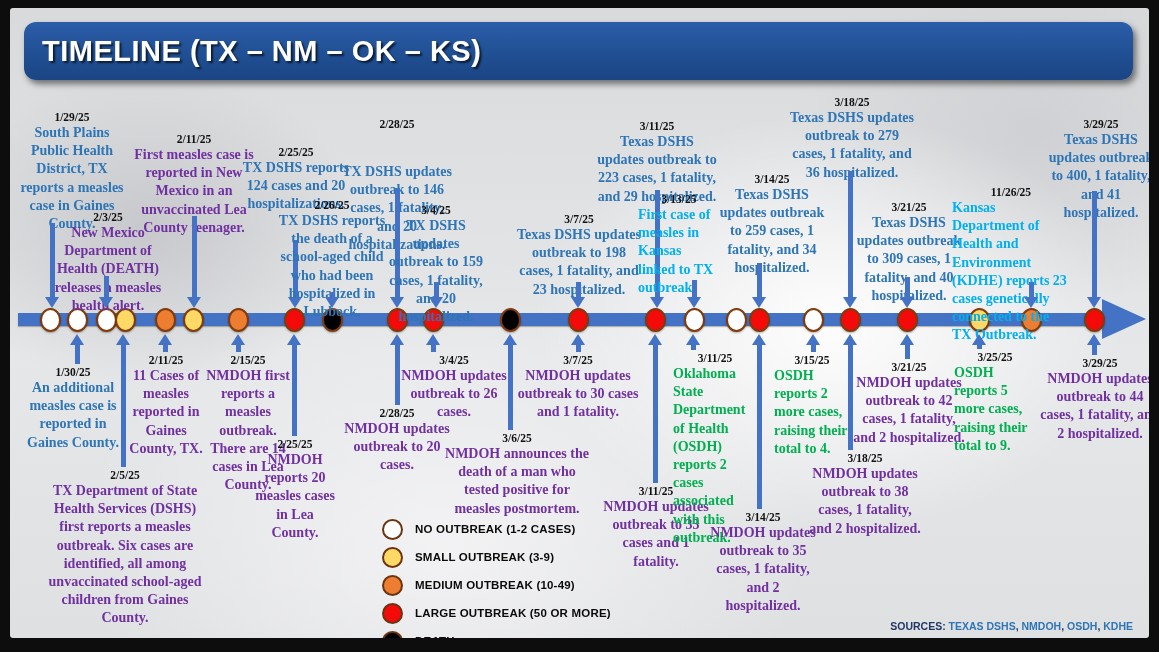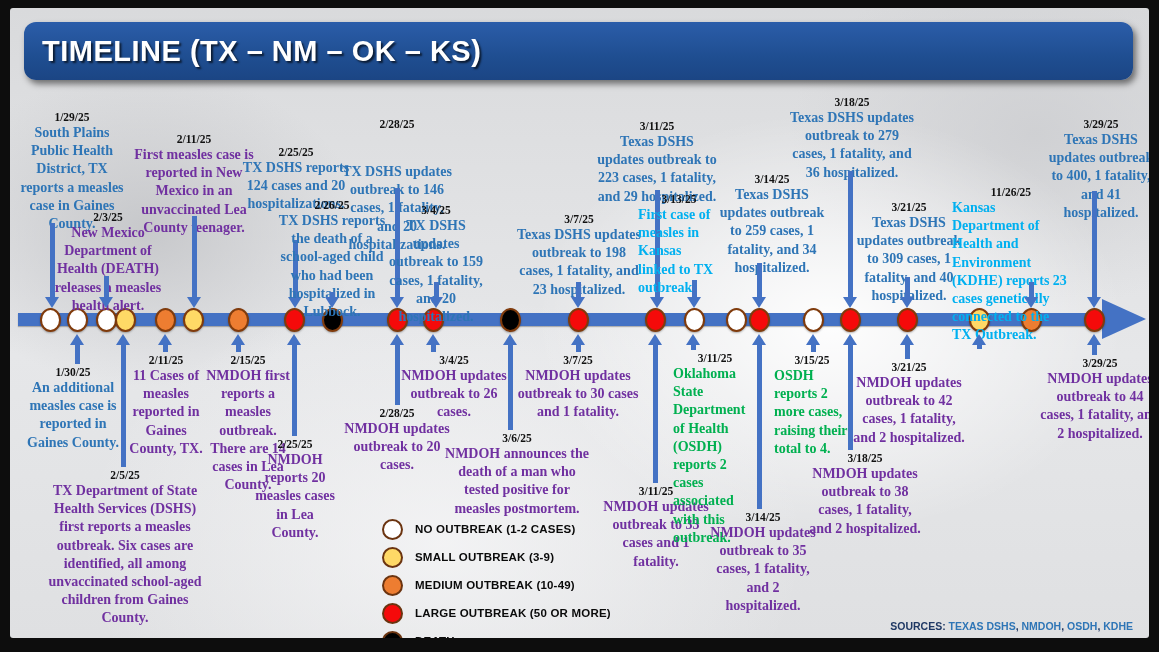--- a/index.html
+++ b/index.html
@@ -273,20 +273,24 @@
         <div class="txt" style="color: rgb(112, 48, 160);">NMDOH updates outbreak to 38 cases, 1 fatality, and 2 hospitalized.</div>
       </div>
       <div class="stem" style="left: 837.5px; top: 335px; height: 107px;"></div>
       <div class="head-u" style="left: 833px; top: 326px;"></div>
       <div class="evt" style="left: 840px; top: 353px; width: 118px;">
         <div class="date">3/21/25</div>
         <div class="txt" style="color: rgb(112, 48, 160);">NMDOH updates outbreak to 42 cases, 1 fatality, and 2 hospitalized.</div>
       </div>
       <div class="stem" style="left: 894.5px; top: 335px; height: 16px;"></div>
       <div class="head-u" style="left: 890px; top: 326px;"></div>
+      <div class="evt al" style="left: 944px; top: 343px; width: 82px;">
+        <div class="date">3/25/25</div>
+        <div class="txt" style="color: rgb(0, 176, 80);">OSDH reports 5 more cases, raising their total to 9.</div>
+      </div>
       <div class="stem" style="left: 966.5px; top: 335px; height: 6px;"></div>
       <div class="head-u" style="left: 962px; top: 326px;"></div>
       <div class="evt" style="left: 1028px; top: 349px; width: 124px;">
         <div class="date">3/29/25</div>
         <div class="txt" style="color: rgb(112, 48, 160);">NMDOH updates outbreak to 44 cases, 1 fatality, and 2 hospitalized.</div>
       </div>
       <div class="stem" style="left: 1081.5px; top: 335px; height: 12px;"></div>
       <div class="head-u" style="left: 1077px; top: 326px;"></div>
     </div>
 </div>

